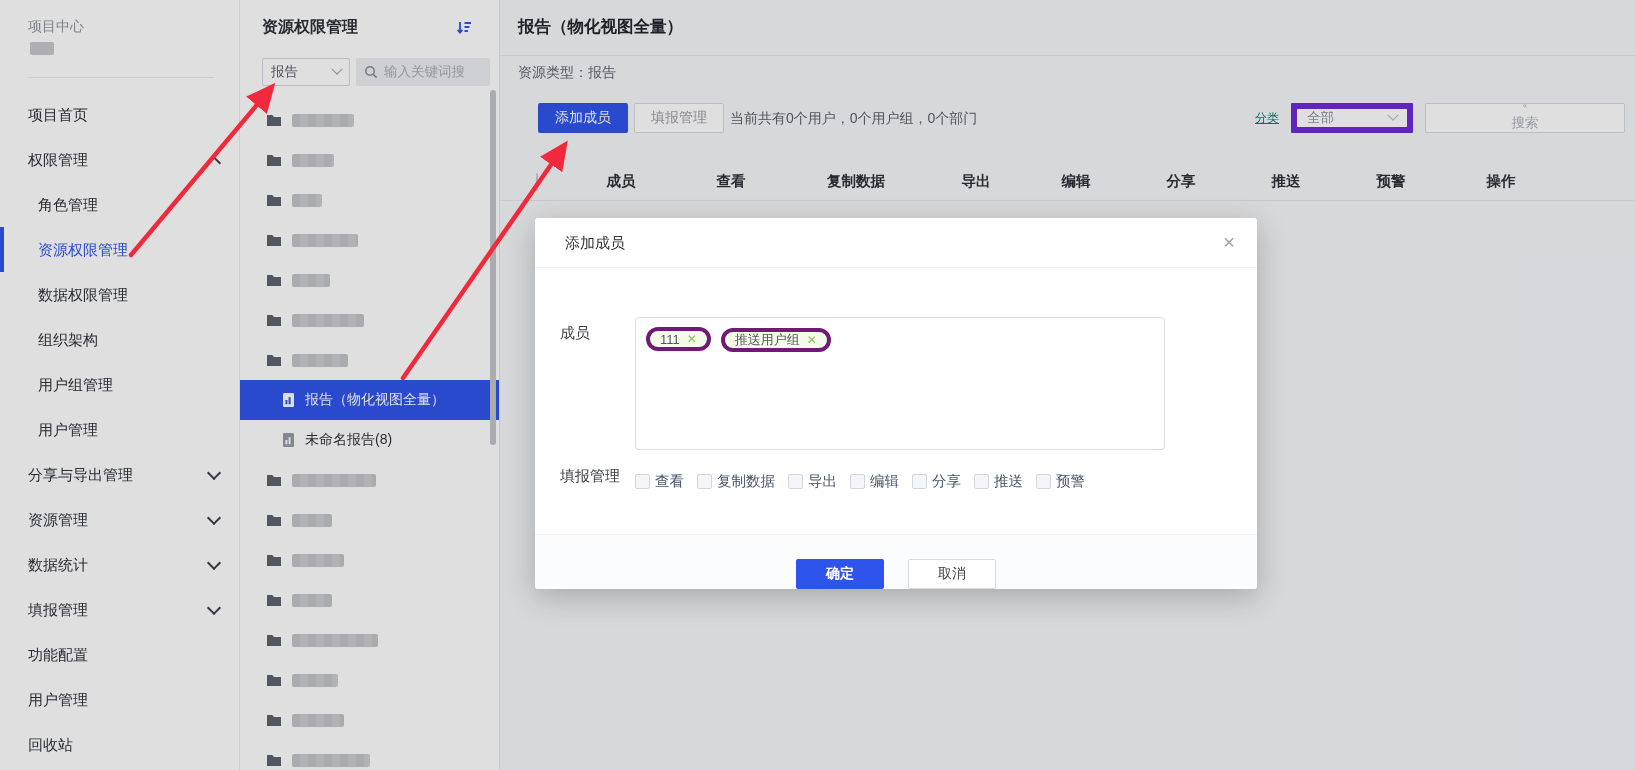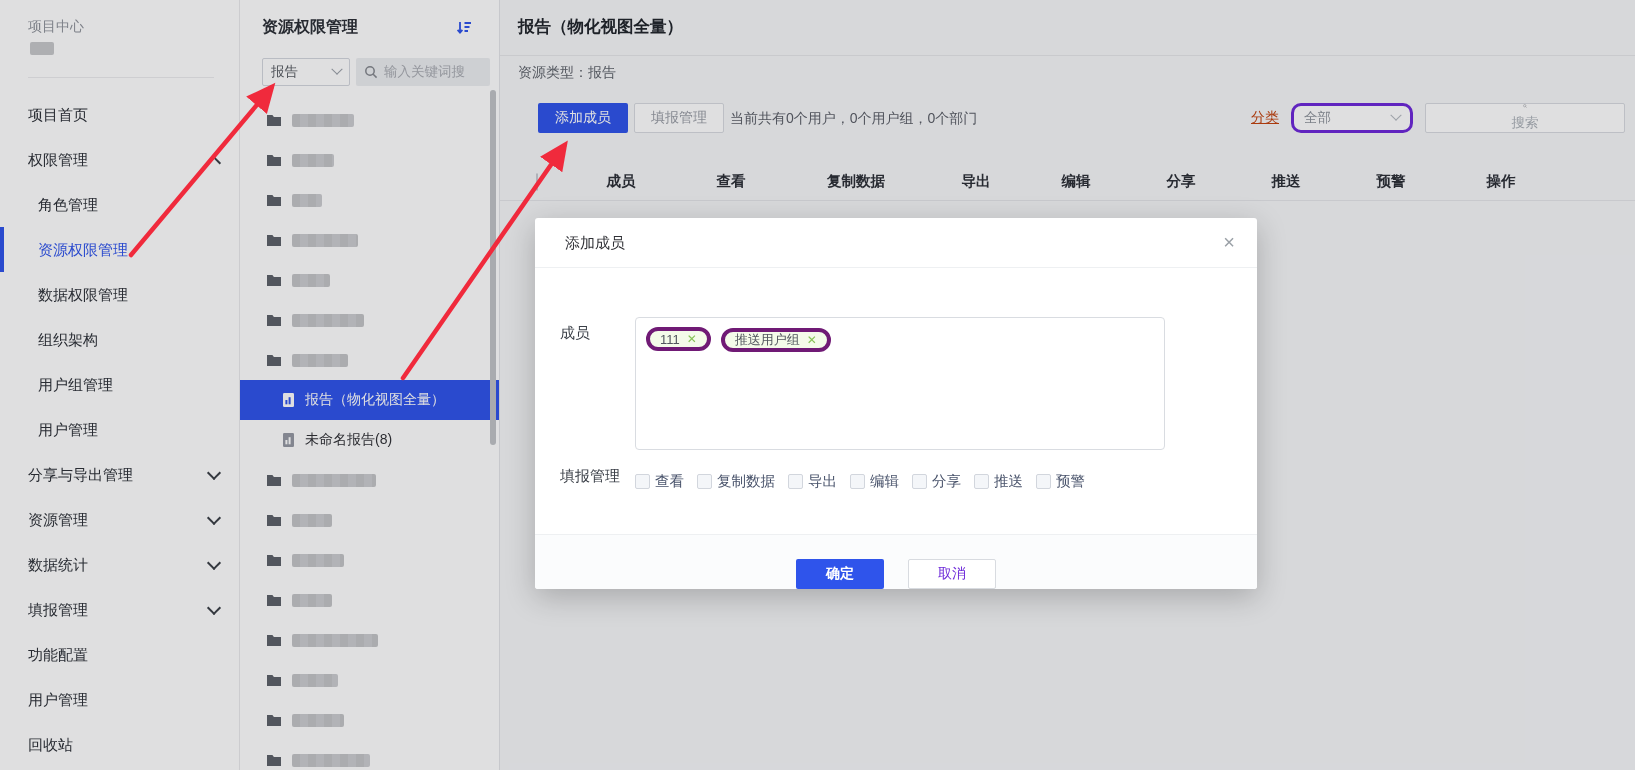--- a/index.html
+++ b/index.html
@@ -52,22 +52,22 @@
   .m-subtitle{position:absolute;left:18px;top:64px;font-size:14px;color:#5f646b;}
   .m-toolbar{position:absolute;left:0;right:0;top:103px;height:30px;}
   .btn{box-sizing:border-box;height:30px;border-radius:2px;font-size:14px;cursor:pointer;
     font-family:inherit;border:none;}
   .btn-primary{background:#2f54eb;color:#fff;}
   .btn-plain{background:#fff;border:1px solid #d8dbe0;color:#9a9ea6;}
   .m-add{position:absolute;left:38px;width:90px;}
   .m-batch{position:absolute;left:134px;width:90px;}
   .m-summary{position:absolute;left:230px;line-height:30px;font-size:14px;color:#5a5e66;}
   .m-right{position:absolute;right:10px;top:0;height:30px;display:flex;align-items:center;gap:12px;}
-  .m-cat-label{font-size:14px;color:#c2410c;text-decoration:underline;}
-  .m-select{width:122px;height:30px;box-sizing:border-box;border:3px solid #6d28d9;border-radius:10px;
+  .m-cat-label{font-size:12px;color:#0f766e;text-decoration:underline;}
+  .m-select{width:122px;height:30px;box-sizing:border-box;border:6px solid #6d28d9;border-radius:1px;
     background:#fff;display:flex;align-items:center;padding:0 10px;font-size:13.5px;color:#8d939b;cursor:pointer;}
   .m-select .chev2{margin-left:auto;width:7px;height:7px;border-right:1.5px solid #b3b8bf;
     border-bottom:1.5px solid #b3b8bf;transform:rotate(45deg) translate(-2px,-2px);}
   .m-search{width:200px;height:30px;box-sizing:border-box;border:1px solid #d8dbe0;border-radius:2px;
     background:#fff;display:flex;align-items:center;padding:0 9px;gap:6px;font-size:13.5px;color:#aab0b7;flex-direction:column;}
   .m-thead{position:absolute;left:0;right:0;top:163px;height:38px;border-bottom:1px solid #e5e6e9;
     display:flex;align-items:center;padding-left:36px;box-sizing:border-box;}
   .th-cell{font-size:14.5px;font-weight:bold;color:#2b2f36;text-align:center;flex:none;}
   .checkbox{width:16px;height:16px;box-sizing:border-box;border:1px solid #c8ccd3;border-radius:2px;
     background:#fff;flex:none;cursor:pointer;}
@@ -86,21 +86,21 @@
   .tag{display:inline-flex;align-items:center;height:24px;border-radius:12px;background:#f4fbe9;
     border:4px solid #701a75;padding:0 10px;font-size:13px;color:#52575e;margin-right:10px;box-sizing:border-box;}
   .tag .tag-x{margin-left:7px;color:#86c255;font-size:12px;cursor:pointer;}
   .mo-auth-opts{position:absolute;left:100px;top:254px;display:flex;align-items:center;gap:13px;}
   .auth-opt{display:flex;align-items:center;gap:5px;cursor:pointer;}
   .auth-box{width:15px;height:15px;box-sizing:border-box;border:1px solid #d2d6dd;border-radius:2px;background:#f4f6f9;}
   .auth-txt{font-size:14.5px;color:#49536b;}
   .mo-footer{position:absolute;left:0;right:0;bottom:0;height:54px;border-top:1px solid #eef0f2;
     background:#fbfcfd;display:flex;justify-content:center;align-items:flex-end;gap:24px;border-radius:0 0 3px 3px;}
   .mo-confirm{width:88px;font-weight:bold;}
-  .mo-cancel{width:88px;color:#6d28d9;}
+  .mo-cancel{width:88px;color:#404040;}
   svg{display:block;}
 </style>
 </head>
 <body>
 
 <div class="screen">
 
   <aside class="sidebar">
     <div class="ws-label">项目中心</div>
     <div class="ws-blur"></div>

